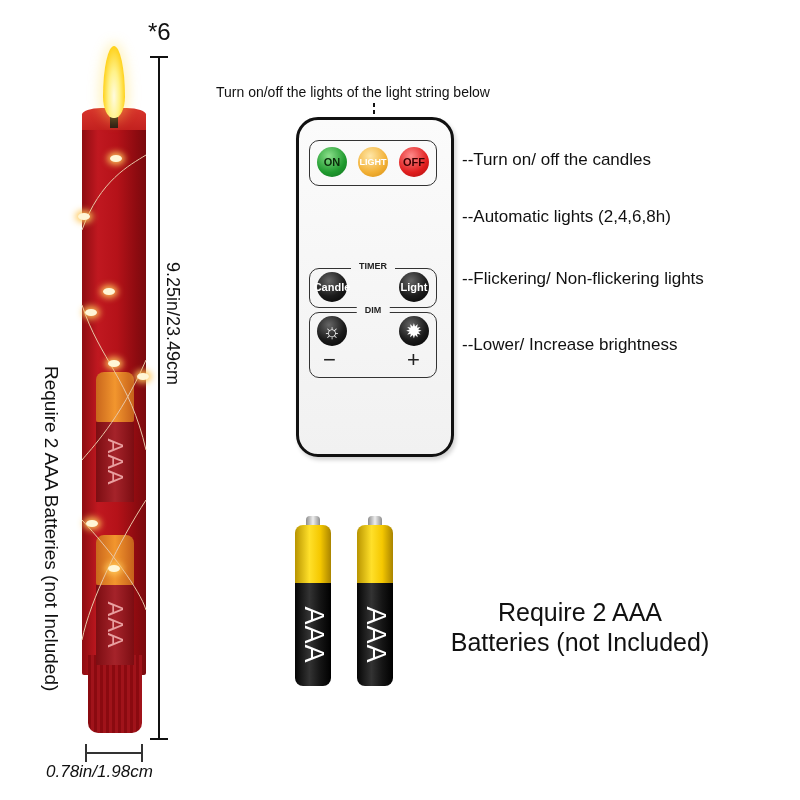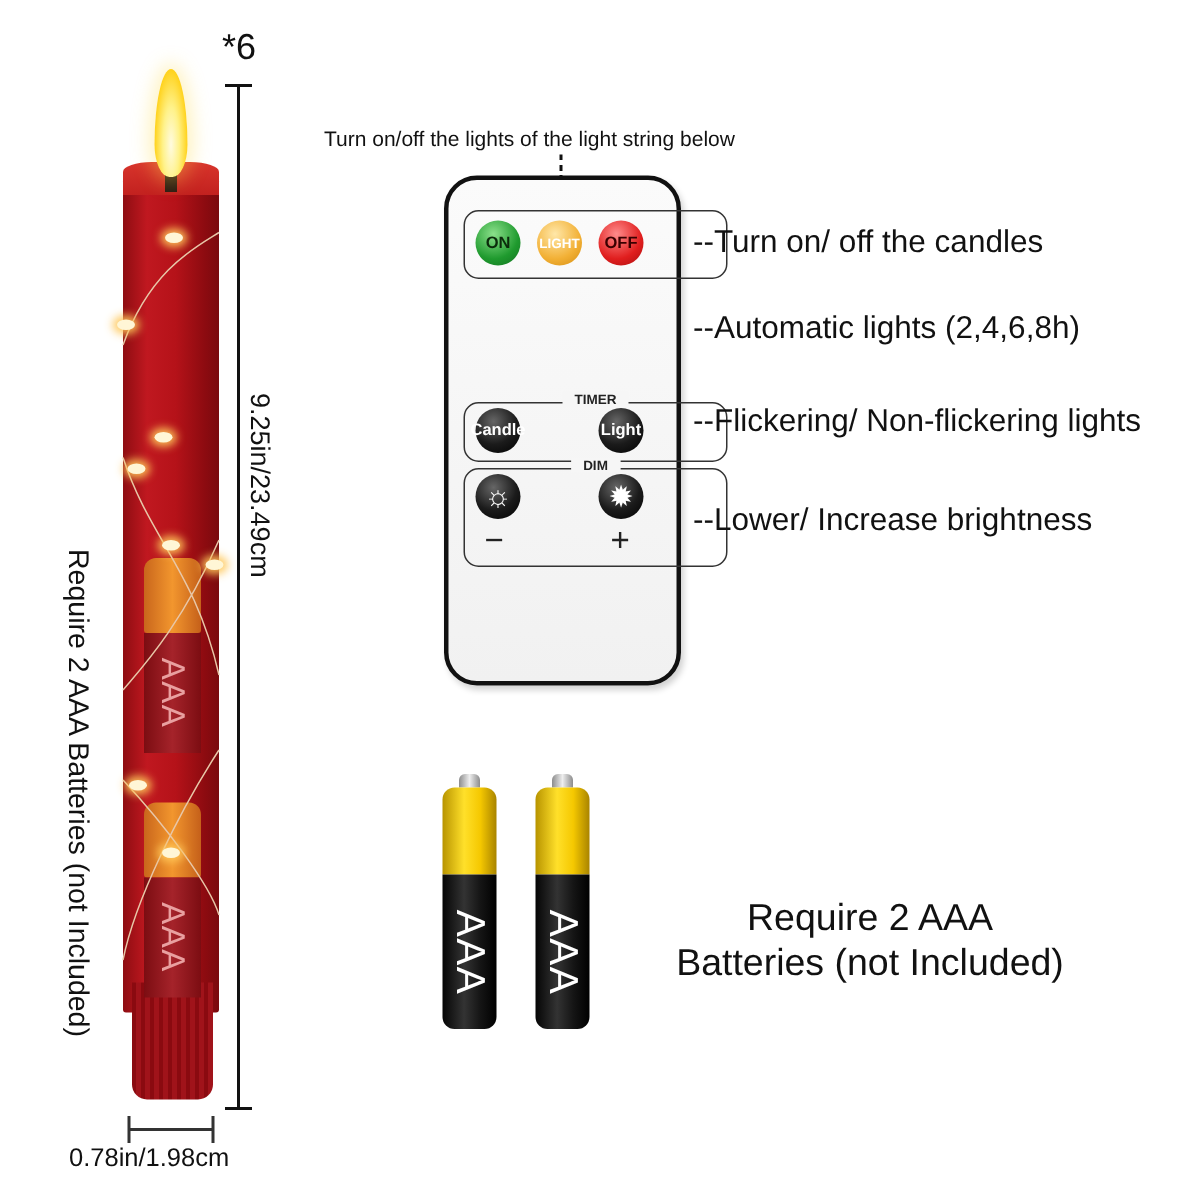--- a/index.html
+++ b/index.html
@@ -28,42 +28,42 @@
          box-shadow: 0 0 6px 3px rgba(255,200,90,0.9); }
 
   
   .vline { left: 158px; top: 57px; width: 2px; height: 682px; background: #111; }
   .vtick { width: 18px; height: 2px; background: #111; left: 150px; }
   .multiplier { left: 148px; top: 18px; font-size: 24px; }
   .height-label { left: 183px; top: 262px; font-size: 18px; transform-origin: 0 0; transform: rotate(90deg); white-space: nowrap; }
   .side-note { left: 62px; top: 366px; font-size: 19px; transform-origin: 0 0; transform: rotate(90deg); white-space: nowrap; }
   .hline { left: 86px; top: 752px; width: 56px; height: 2px; background: #333; }
   .htick { top: 744px; width: 2px; height: 18px; background: #333; }
-  .width-label { left: 46px; top: 762px; font-size: 17px; white-space: nowrap; }
+  .width-label { left: 46px; top: 762px; font-size: 17px; white-space: nowrap; font-style: italic; }
 
   
   .top-note { left: 216px; top: 84px; font-size: 14px; white-space: nowrap; }
   .dash { left: 373px; top: 103px; width: 2px; height: 30px;
           background: repeating-linear-gradient(180deg,#111 0 4px,transparent 4px 7px); }
   .remote { left: 296px; top: 117px; width: 152px; height: 334px; border: 3px solid #111; border-radius: 22px;
             background: linear-gradient(180deg,#fbfbfb,#f1f1f1); box-shadow: 2px 3px 4px rgba(0,0,0,0.18); }
-  .group { position: absolute; left: 10px; width: 126px; border: 1.5px solid #333; border-radius: 10px; padding-left: 48px; }
+  .group { position: absolute; left: 10px; width: 126px; border: 1.5px solid #333; border-radius: 10px; }
   .group-title { position: absolute; top: -8px; left: 50%; transform: translateX(-50%);
                  background: #f6f6f6; padding: 0 8px; font-size: 9px; font-weight: bold; color: #222; white-space: nowrap; }
   .rbtn { position: absolute; width: 30px; height: 30px; border-radius: 50%;
           display: flex; align-items: center; justify-content: center; font-weight: bold; font-size: 11px; }
   .rbtn.black { background: radial-gradient(circle at 40% 30%,#666 0%,#1b1b1b 55%,#000 100%); color: #fff; font-size: 13px; }
   .rbtn.small { font-size: 11px; }
   .rbtn.green { background: radial-gradient(circle at 40% 30%,#8be08b,#1f9a2e 60%,#127020); color: #0b2b0b; }
   .rbtn.amber { background: radial-gradient(circle at 40% 30%,#ffe7a8,#f2b035 60%,#d38c10); color: #fff; font-size: 9px; }
   .rbtn.red   { background: radial-gradient(circle at 40% 30%,#ff8b8b,#e01e1e 60%,#a80d0d); color: #3a0000; }
   .sun { color: #fff; font-size: 20px; }
   .sign { position: absolute; font-size: 22px; color: #222; }
 
-  .fn-label { left: 462px; font-size: 21px; white-space: nowrap; }
+  .fn-label { left: 462px; font-size: 17px; white-space: nowrap; }
 
   
   .bat { width: 36px; height: 170px; }
   .bat .nub { width: 14px; height: 9px; margin: 0 auto; border-radius: 4px 4px 0 0;
               background: linear-gradient(90deg,#8c8c8c,#eee,#8c8c8c); }
   .bat .top { height: 58px; border-radius: 8px 8px 0 0; background: linear-gradient(90deg,#b89400,#ffe02a 40%,#f5c800 70%,#a98400); }
   .bat .bot { height: 103px; border-radius: 0 0 8px 8px; background: linear-gradient(90deg,#050505,#333 40%,#151515 70%,#000); position: relative; }
   .bat .lbl { position: absolute; left: 50%; top: 50%; transform: translate(-50%,-50%) rotate(90deg);
               color: #fff; font-size: 27px; letter-spacing: 1px; white-space: nowrap; }
   .bat-note { left: 410px; top: 586px; width: 340px; text-align: center; font-size: 25px; line-height: 30px; margin-top: 11px; }

